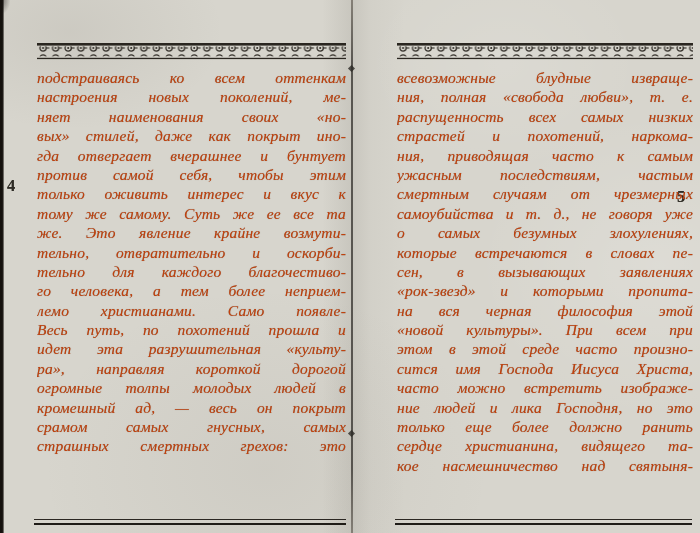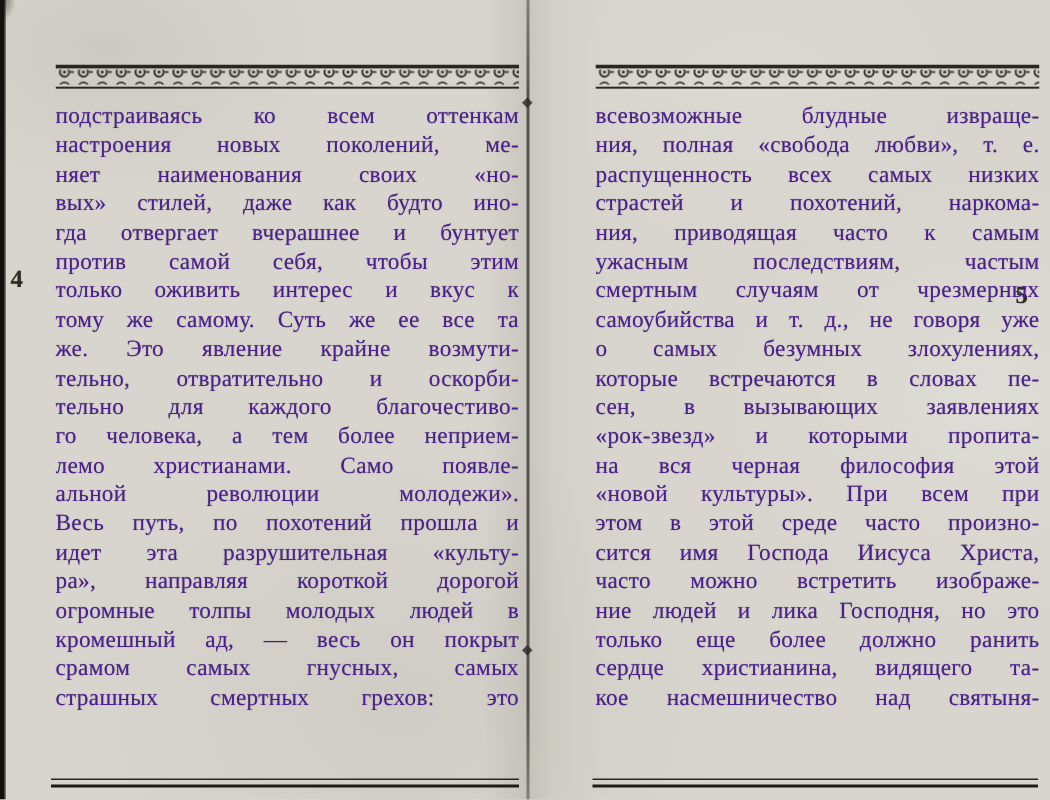--- a/index.html
+++ b/index.html
@@ -22,22 +22,22 @@
     background:linear-gradient(#6a645b, #2c2925 12%, #2c2925 88%, #6a645b);}
   .gutter-mark{position:absolute;width:5px;height:5px;background:#2c2925;transform:rotate(45deg);opacity:.8;}
   .gutter-mark.m1{left:349px;top:66px;}
   .gutter-mark.m2{left:349px;top:431px;}
 
   .page{position:absolute;top:43px;}
   .page-left{left:37px;width:309px;}
   .page-right{left:397px;width:296px;}
   .ornament{display:block;height:17px;width:100%;}
 
-  .text{margin-top:8px;color:#4c1d95;font-size:15.5px;letter-spacing:.2px;
-    text-shadow:0 0 .7px rgba(59,54,47,.55);}
+  .text{margin-top:8px;color:#c2410c;font-size:15.5px;letter-spacing:.2px;
+    text-shadow:0 0 .7px rgba(59,54,47,.55);font-style:italic;}
   .tline{display:block;height:19.4px;line-height:19.4px;white-space:normal;
     text-align:justify;text-align-last:justify;overflow:hidden;}
 
   .rule{position:absolute;height:2.5px;border-top:1.8px solid #2b2722;border-bottom:2.8px solid #1f1c17;}
   .rule-left{left:34px;top:519px;width:312px;}
   .rule-right{left:395px;top:519px;width:297px;}
 
   .pagenum{position:absolute;font-weight:bold;font-size:16.5px;color:#2e2b25;
     text-shadow:0 0 .6px rgba(46,43,37,.5);}
   .pagenum.left{left:7px;top:176px;}
@@ -69,31 +69,30 @@
   <div class="page page-left">
     <svg class="ornament">
       <rect x="0" y="0" width="100%" height="2.6" fill="#2a2620"></rect>
       <rect x="0" y="3.4" width="100%" height="10" fill="url(#chain)"></rect>
       <rect x="0" y="14.8" width="100%" height="1.3" fill="#2a2620"></rect>
     </svg>
     <div class="text">
         <div class="tline">подстраиваясь ко всем оттенкам</div>
         <div class="tline">настроения новых поколений, ме-</div>
         <div class="tline">няет наименования своих «но-</div>
-        <div class="tline">вых» стилей, даже как будто ино-</div>
+        <div class="tline">вых» стилей, даже как покрыт ино-</div>
         <div class="tline">гда отвергает вчерашнее и бунтует</div>
         <div class="tline">против самой себя, чтобы этим</div>
         <div class="tline">только оживить интерес и вкус к</div>
         <div class="tline">тому же самому. Суть же ее все та</div>
         <div class="tline">же. Это явление крайне возмути-</div>
         <div class="tline">тельно, отвратительно и оскорби-</div>
         <div class="tline">тельно для каждого благочестиво-</div>
         <div class="tline">го человека, а тем более неприем-</div>
         <div class="tline">лемо христианами. Само появле-</div>
-        <div class="tline">альной революции молодежи».</div>
         <div class="tline">Весь путь, по похотений прошла и</div>
         <div class="tline">идет эта разрушительная «культу-</div>
         <div class="tline">ра», направляя короткой дорогой</div>
         <div class="tline">огромные толпы молодых людей в</div>
         <div class="tline">кромешный ад, — весь он покрыт</div>
         <div class="tline">срамом самых гнусных, самых</div>
         <div class="tline">страшных смертных грехов: это</div>
       </div>
   </div>
 

